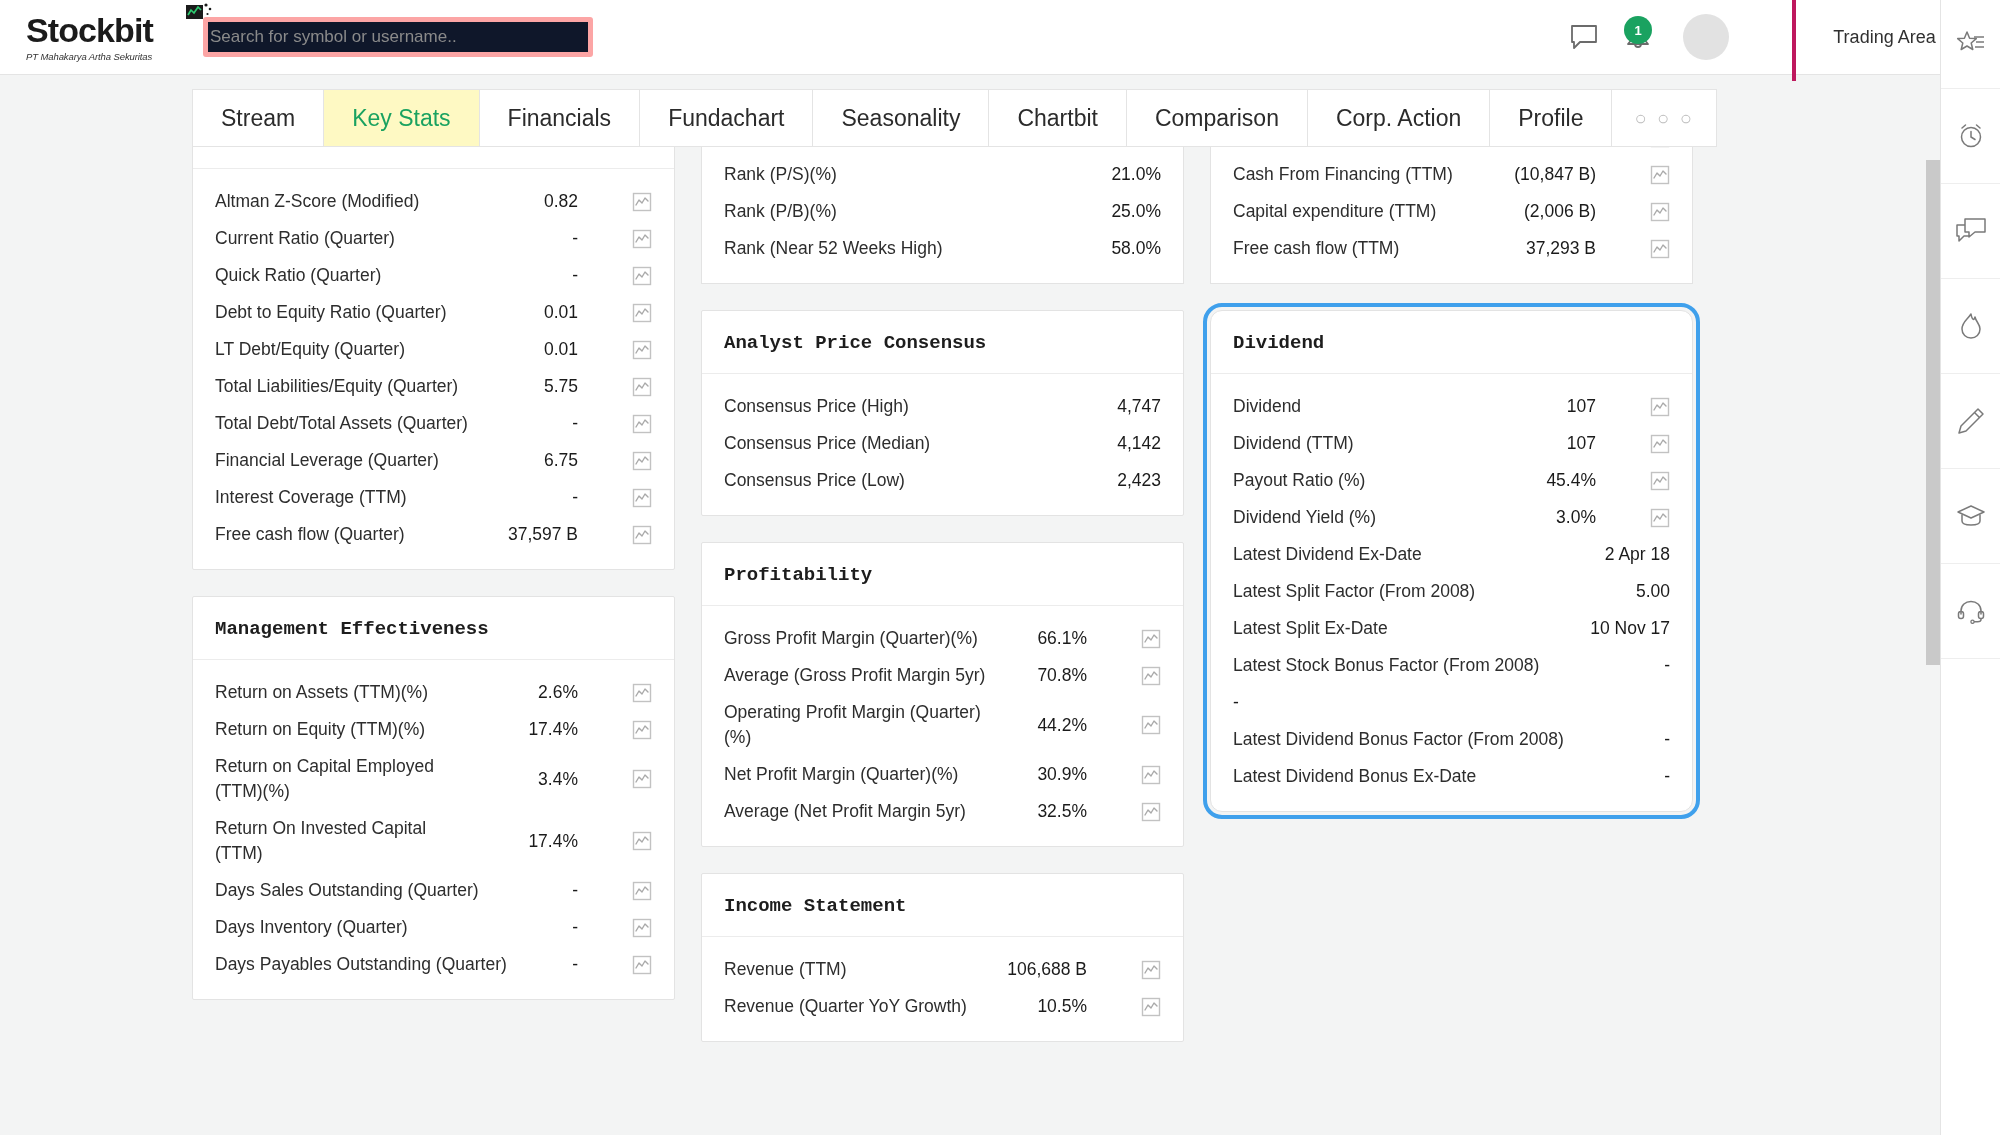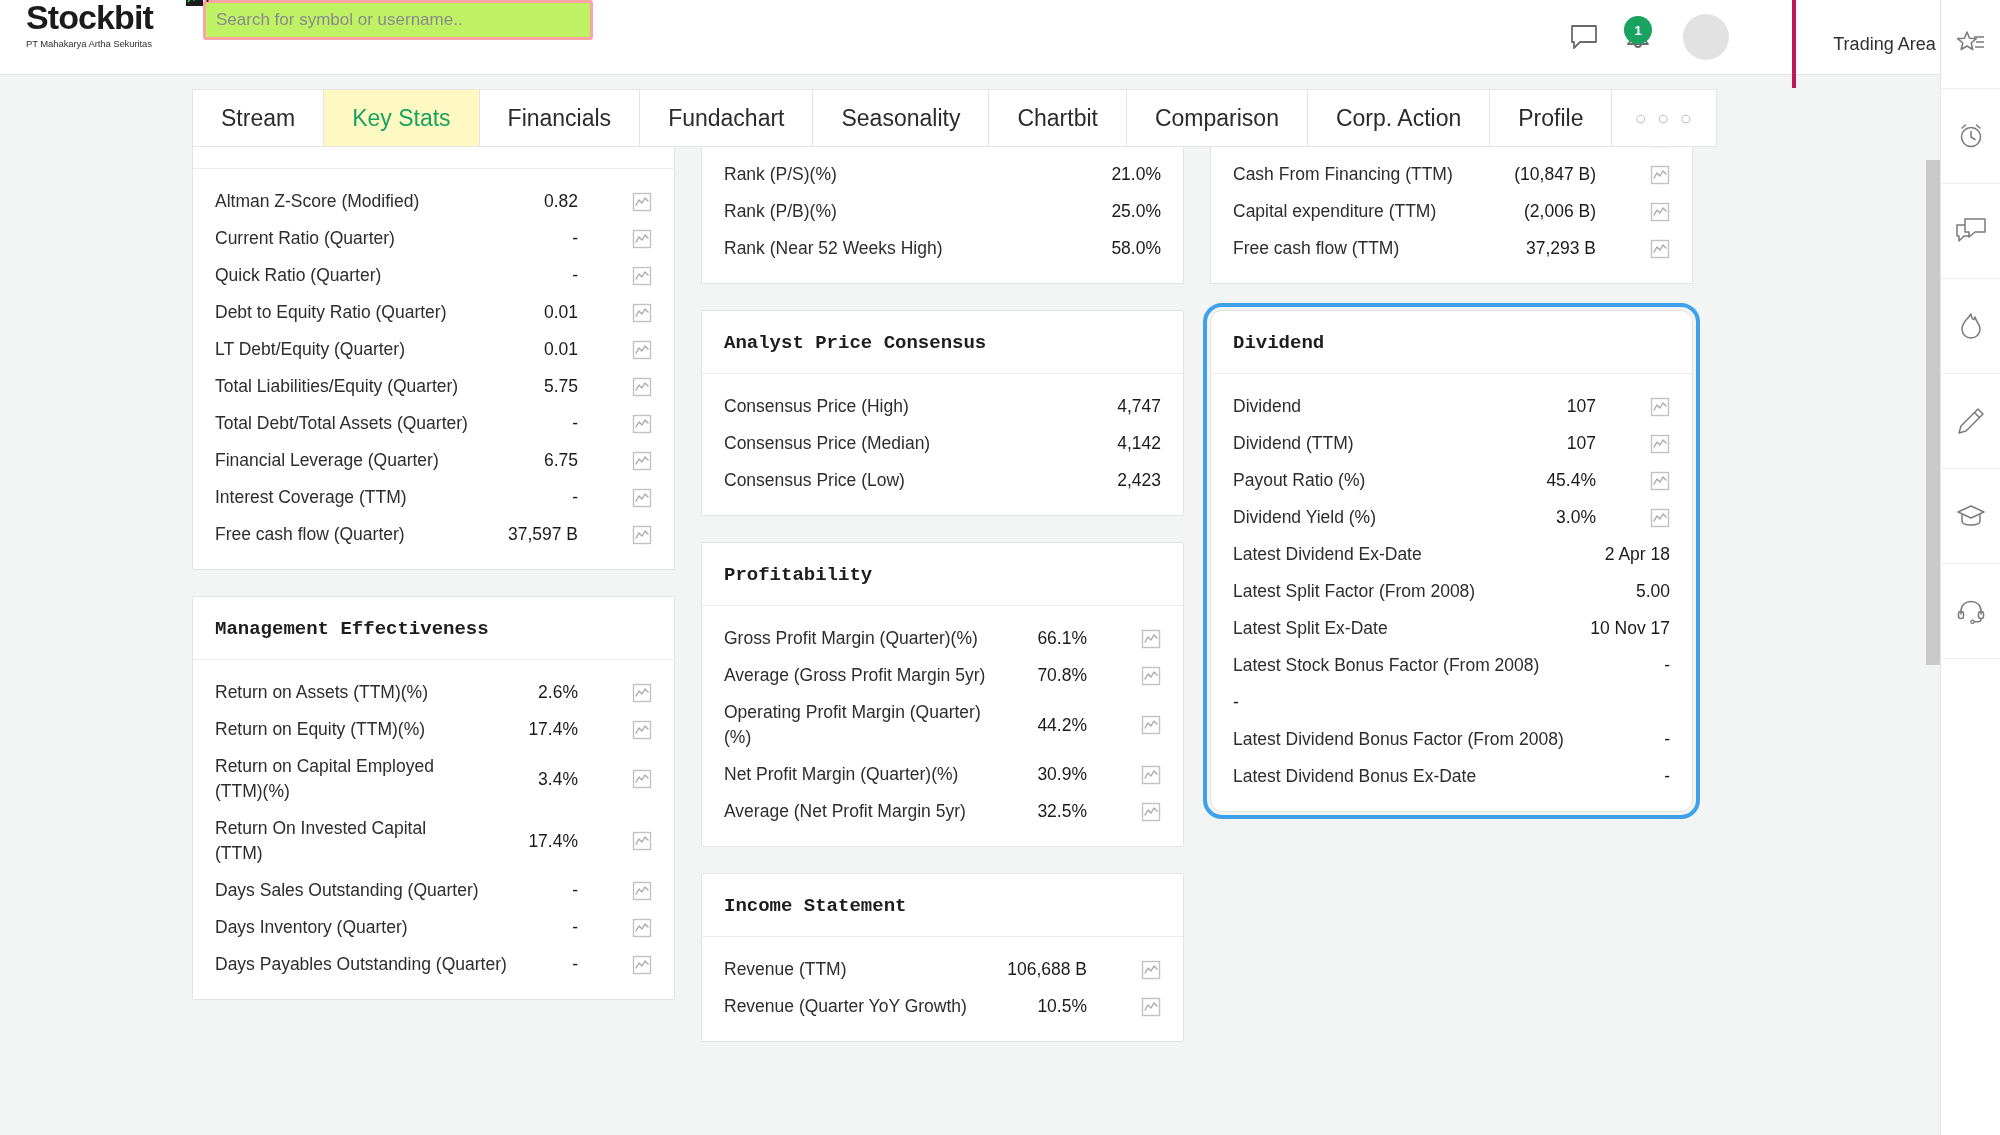--- a/index.html
+++ b/index.html
@@ -10,48 +10,49 @@
     overflow: hidden;
   }
   .app { position: relative; width: 2000px; height: 1135px; }
 
   
   .header {
     position: absolute; top: 0; left: 0;
     width: 2000px; height: 75px;
     background: #ffffff;
     border-bottom: 1px solid #e4e4e4;
-    display: flex; 
+    display: flex; align-items: center;
   }
   .logo-wrap {
     width: 190px; padding-left: 26px;
     display: flex; flex-direction: column; align-items: flex-start;
     position: relative;
   }
   .logo-text {
     font-size: 34px; font-weight: 700; color: #1b1b1b;
     letter-spacing: -0.9px; line-height: 34px;
     font-family: "Liberation Sans", sans-serif;
     position: relative;
   }
   .logo-badge {
     position: absolute; top: -11px; right: -22px;
     width: 26px; height: 20px;
   }
   .logo-sub {
     font-size: 9.5px; color: #333; margin-top: 4px; letter-spacing: -0.1px;
     white-space: nowrap;
+    font-style: italic;
   }
   .search-box {
     margin-left: 13px;
     width: 390px; height: 40px;
-    border: 3px solid #fca5a5; border-radius: 3px;
-    background: #bef264;
+    border: 5px solid #fca5a5; border-radius: 3px;
+    background: #0f172a;
     display: flex; align-items: center;
-    padding: 0 10px;
+    padding: 0 2px;
   }
   .search-box input {
     border: none; outline: none; width: 100%;
     font-size: 17px; color: #6d6d6d;
     font-family: "Liberation Sans", sans-serif;
     background: transparent;
   }
   .search-box input::placeholder { color: #8a8a8a; }
 
   .header-spacer { flex: 1; }

